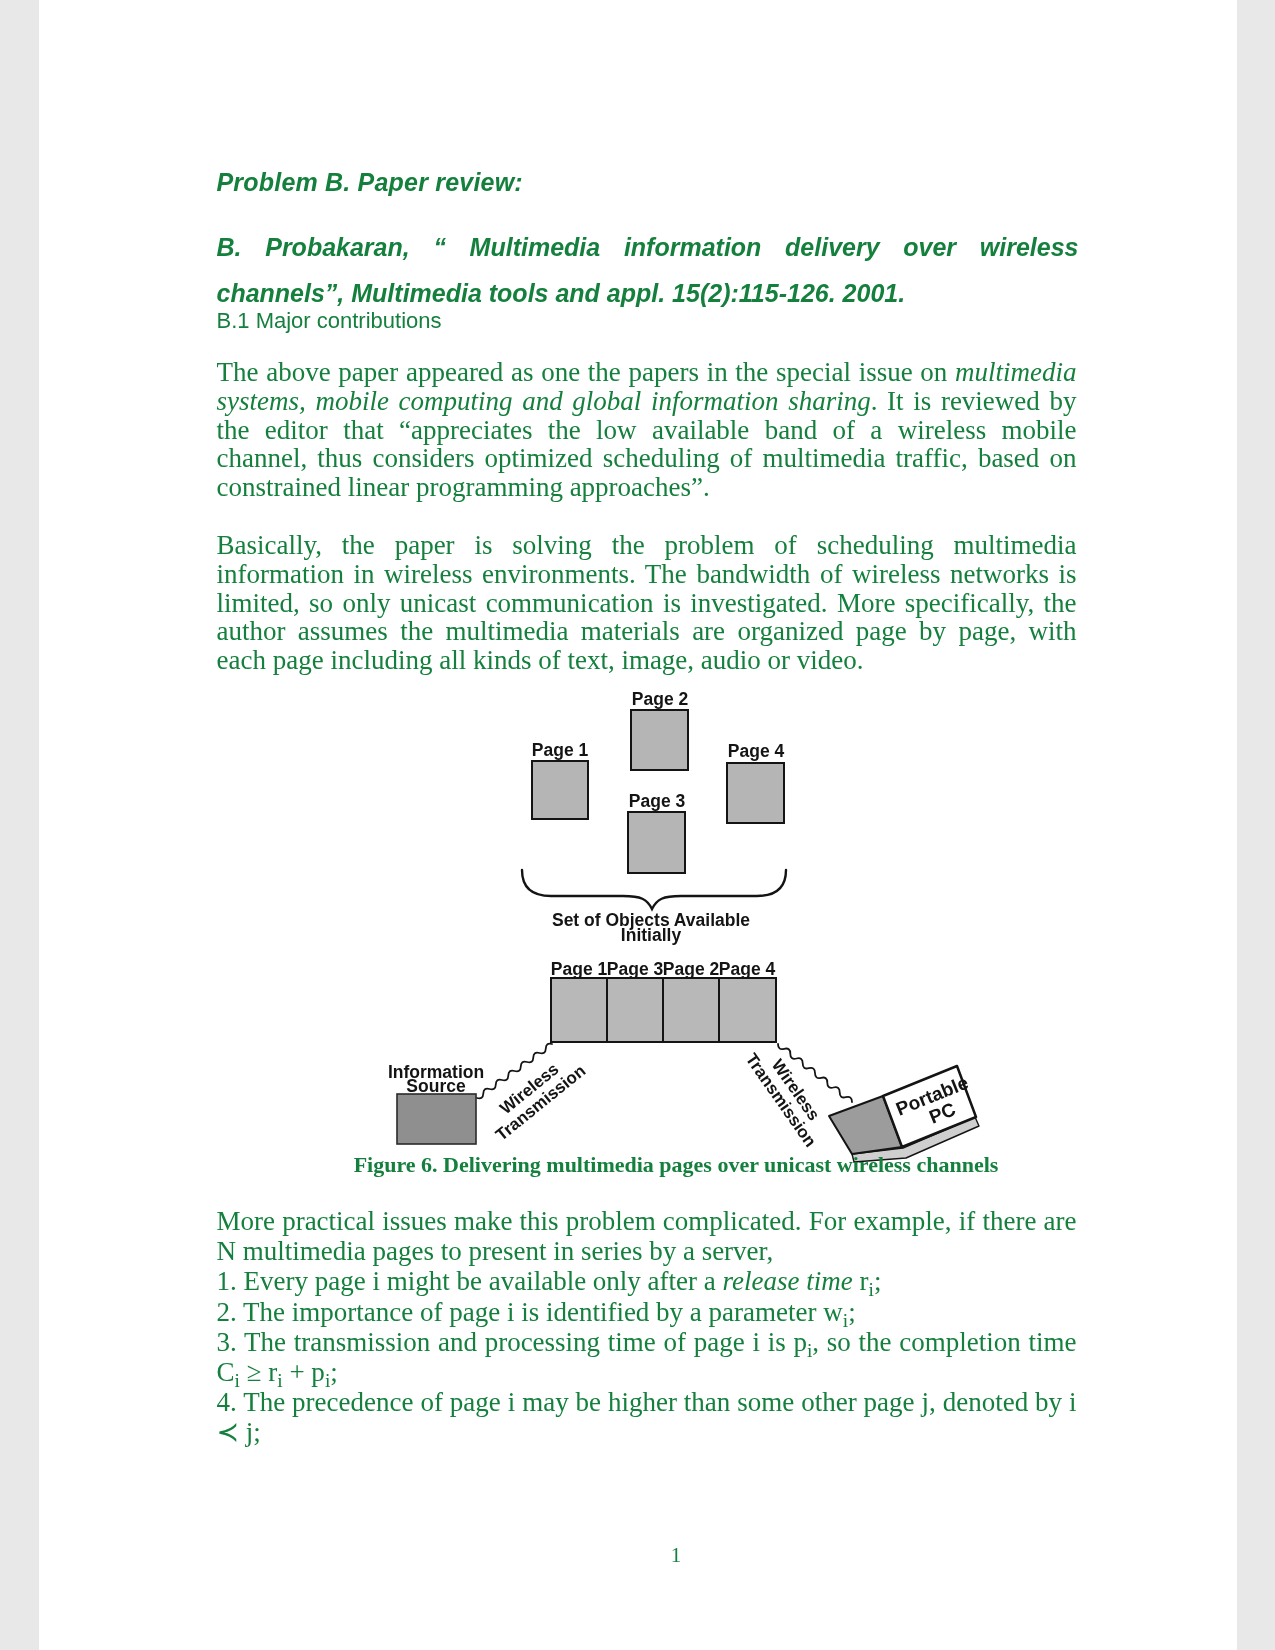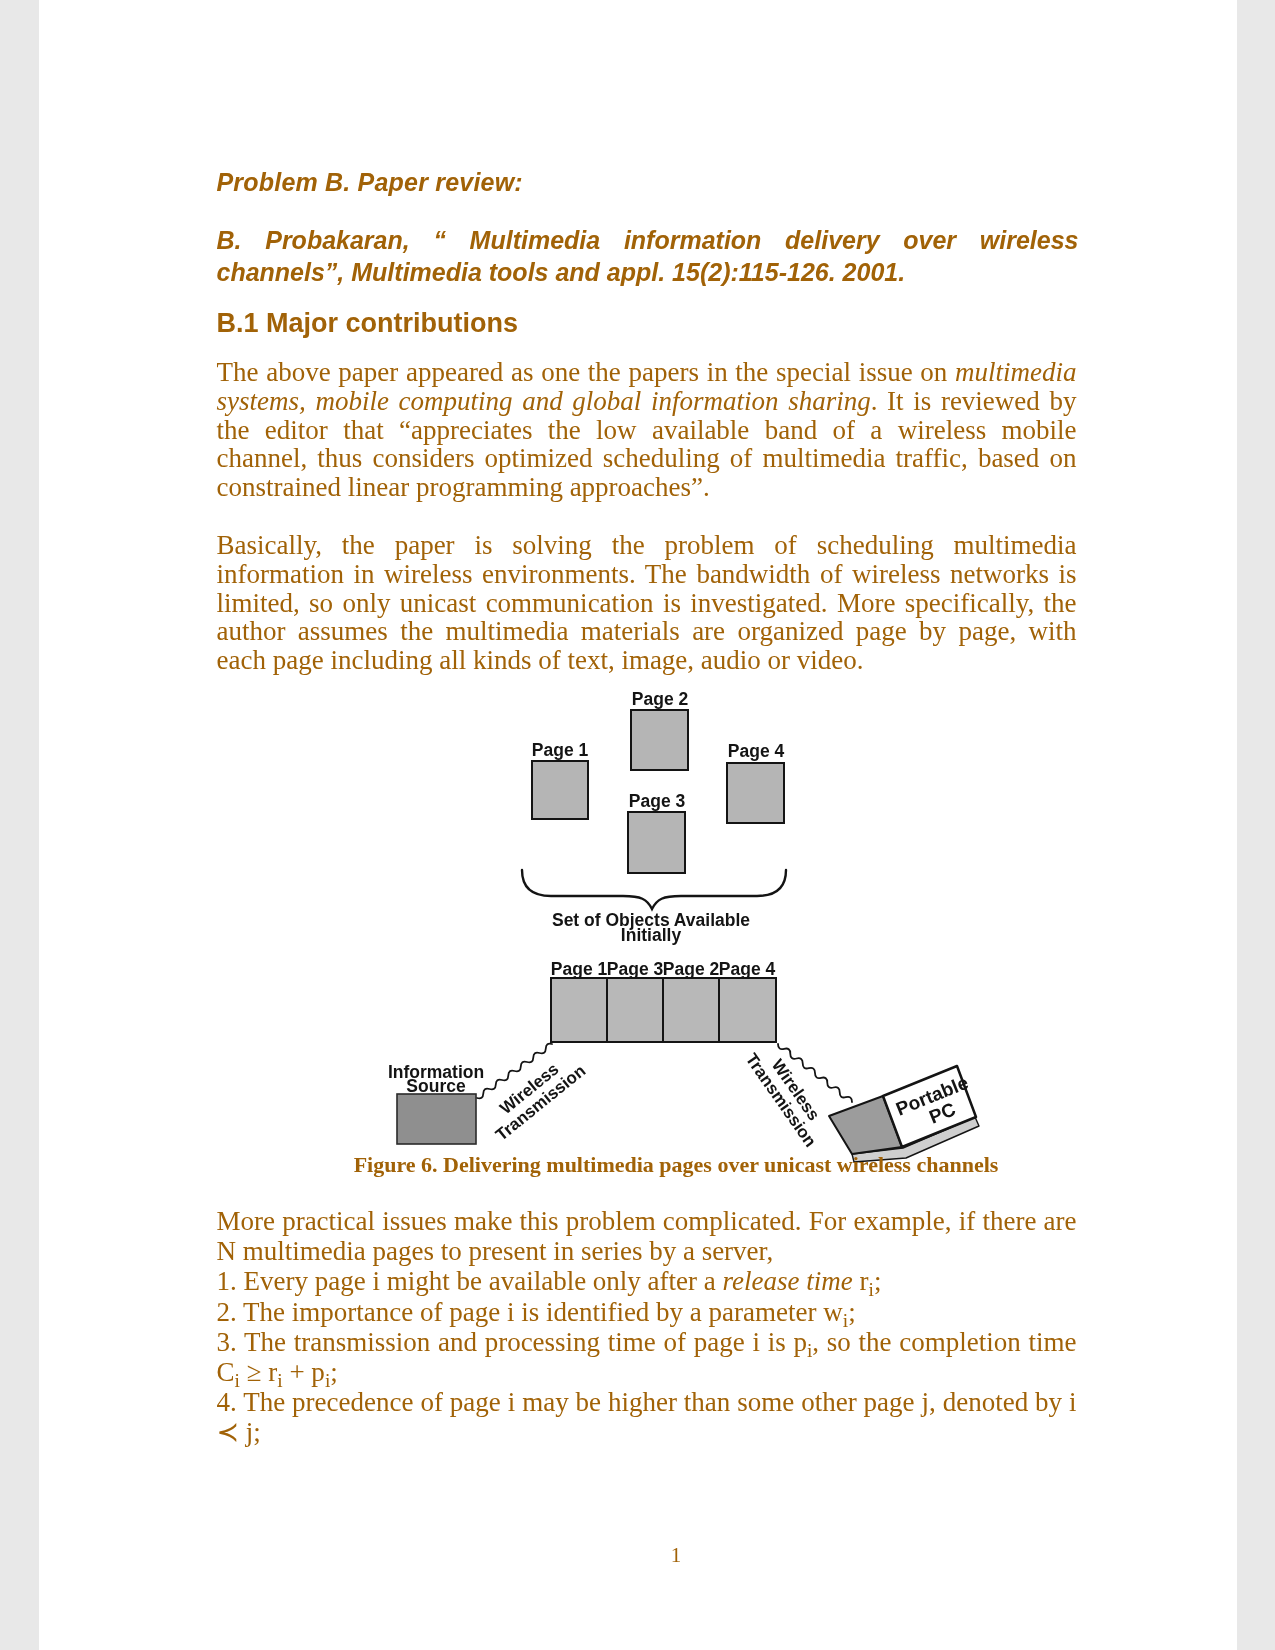--- a/index.html
+++ b/index.html
@@ -1,28 +1,28 @@
 <!DOCTYPE html>
 <html style="--page-box: #b5b5b5; --queue-box: #b8b8b8; --source-box: #8f8f8f; --laptop-base: #9c9c9c; --laptop-rim: #cfcfcf; --ink: #141414;"><head>
 <meta charset="utf-8">
 <style>
   html,body{margin:0;padding:0;background:#e8e8e8;}
   .page{position:relative;width:1198px;height:1650px;background:#ffffff;margin:0 auto;
-        font-family:"Liberation Serif","DejaVu Serif",serif;color:#a16207;overflow:hidden;}
+        font-family:"Liberation Serif","DejaVu Serif",serif;color:#15803d;overflow:hidden;}
   .abs{position:absolute;}
   .doc-title{left:178px;top:168px;width:870px;margin:0;
              font-family:"Liberation Sans","DejaVu Sans",sans-serif;
              font-weight:bold;font-style:italic;font-size:25px;letter-spacing:.2px;}
   .citation{left:178px;top:224px;width:862px;margin:0;
             font-family:"Liberation Sans","DejaVu Sans",sans-serif;
-            font-weight:bold;font-style:italic;font-size:25px;line-height:32px;
+            font-weight:bold;font-style:italic;font-size:25px;line-height:46px;
             text-align:justify;}
   .section-heading{left:178px;top:308px;width:860px;margin:0;
                    font-family:"Liberation Sans","DejaVu Sans",sans-serif;
-                   font-weight:bold;font-size:27px;}
+                   font-weight:normal;font-size:22px;}
   .body{width:860px;margin:0;font-size:27px;line-height:28.8px;text-align:justify;}
   .p1{left:178px;top:358px;}
   .p2{left:178px;top:531px;}
   .listing{left:178px;top:1206px;line-height:30.2px;}
   .it{font-style:italic;}
   sub{font-size:.72em;line-height:0;}
   .caption{left:0;top:1152px;width:1275px;text-align:center;
            font-weight:bold;font-size:22px;}
   .page-number{left:0;top:1543px;width:1275px;text-align:center;font-size:21px;}
   .figure{left:330px;top:650px;width:640px;height:530px;}

